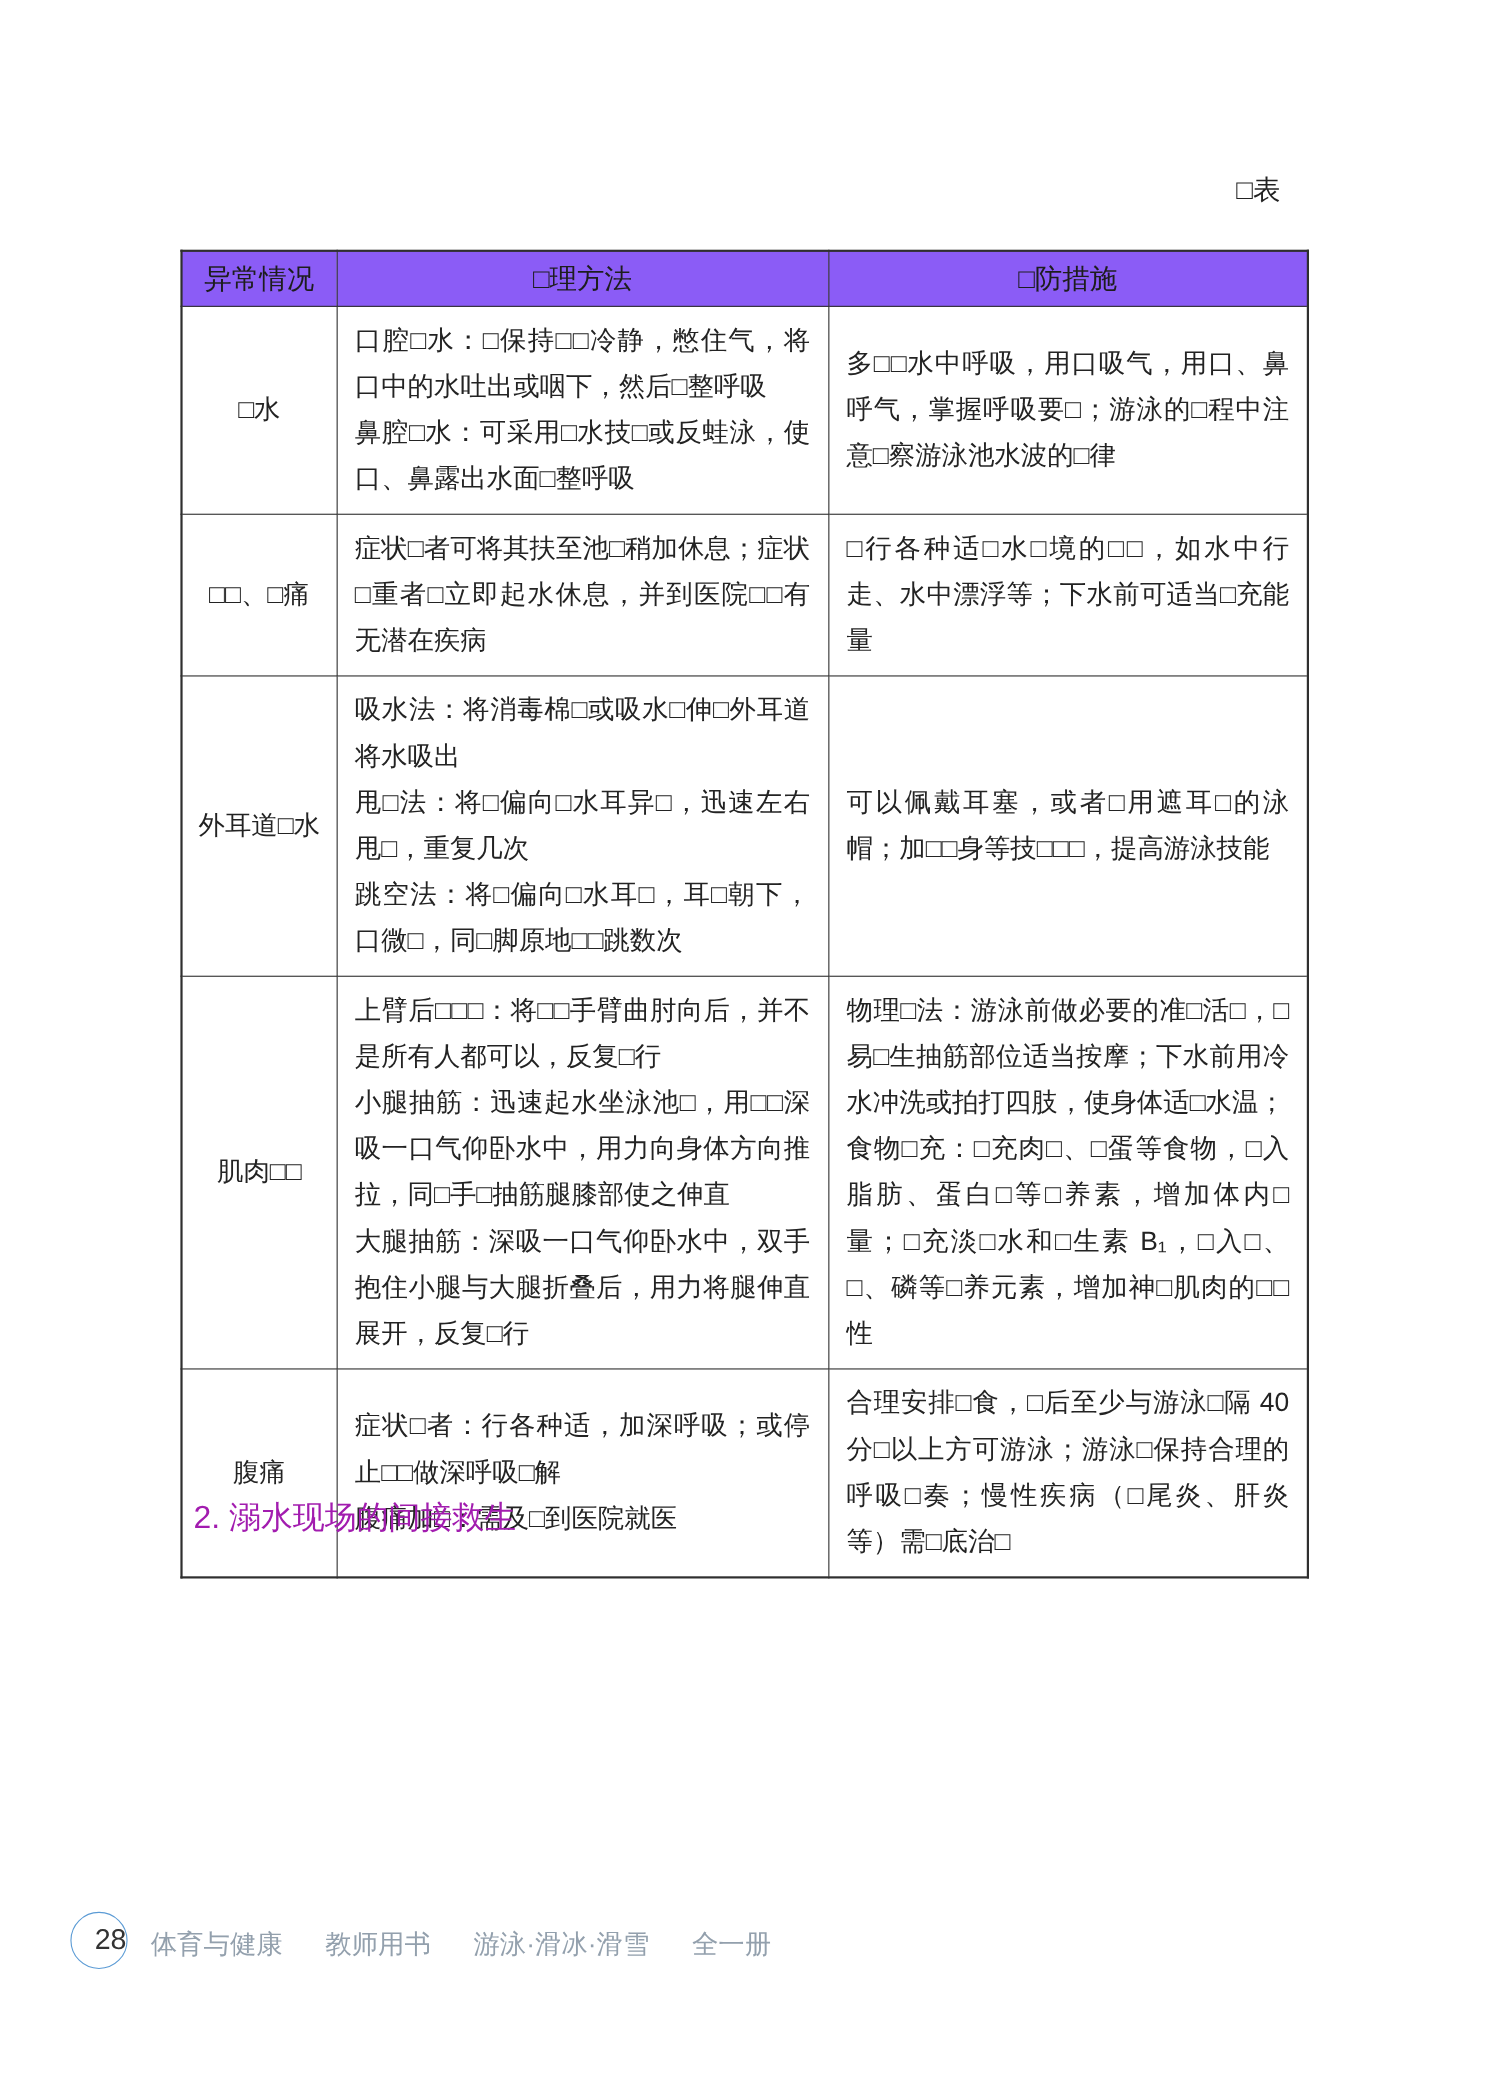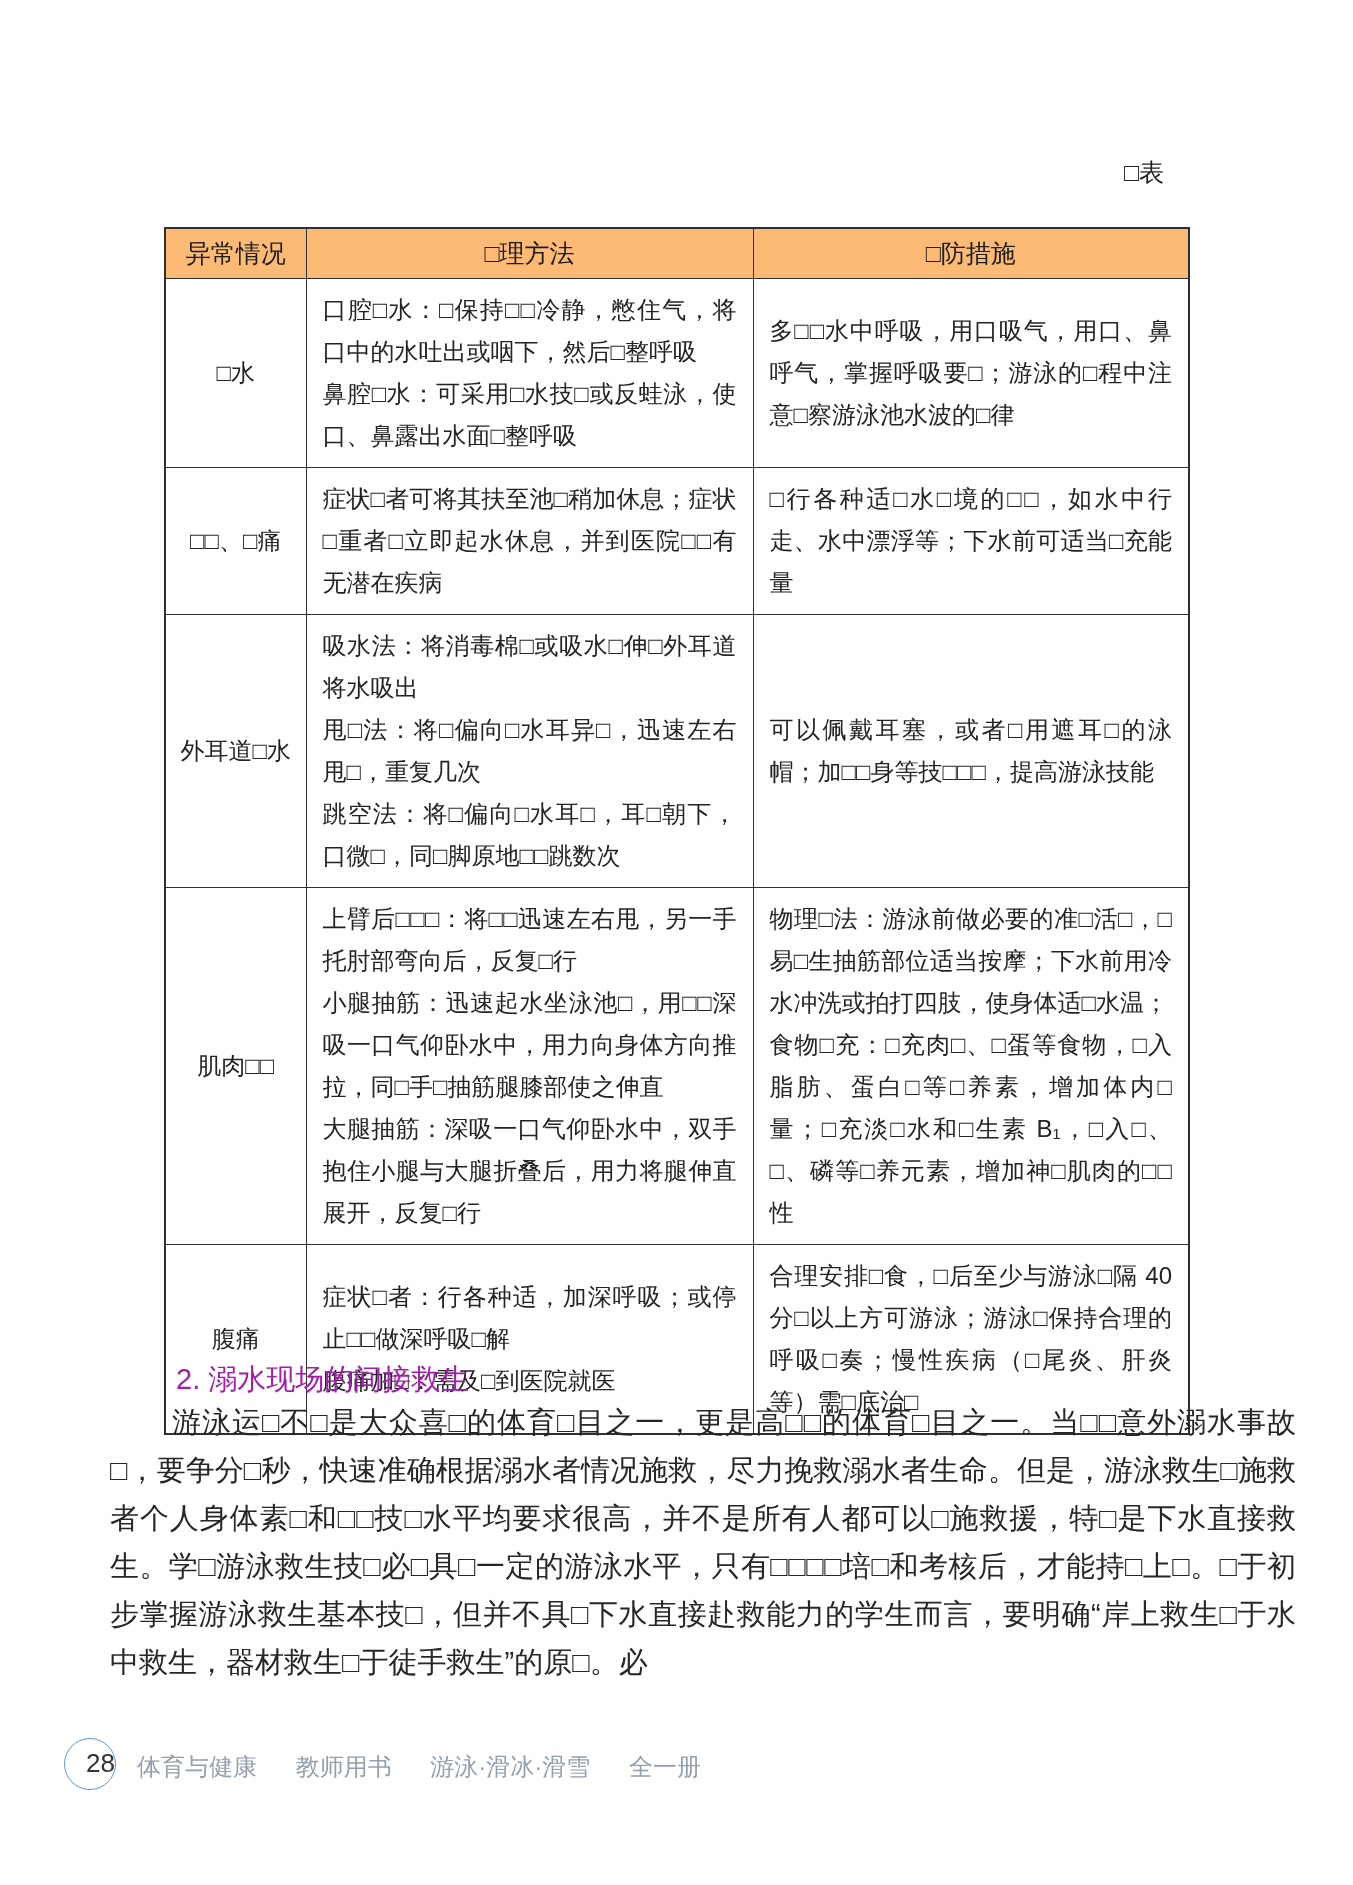--- a/index.html
+++ b/index.html
@@ -11,21 +11,21 @@
     position:absolute;top:156px;left:164px;width:1000px;text-align:right;
     font-size:25px;color:#222;
   }
   table.abnormal-table{
     position:absolute;left:164px;top:227px;width:1024px;
     border-collapse:collapse;table-layout:fixed;
   }
   table.abnormal-table{border:2px solid #2f2f2f;}
   .abnormal-table th,.abnormal-table td{border:1.5px solid #2f2f2f;}
   .abnormal-table th{
-    background:#fdba74;height:49px;font-size:25px;font-weight:normal;
+    background:#8b5cf6;height:49px;font-size:25px;font-weight:normal;
     color:#1d1d1d;text-align:center;padding:0 4px;
   }
   .abnormal-table td{
     font-size:24px;line-height:42px;padding:10px 16px;vertical-align:middle;color:#232323;
   }
   .abnormal-table td.situation-cell{text-align:center;padding:10px 4px;}
   .abnormal-table tbody tr:nth-child(1){height:170px;}
   .abnormal-table tbody tr:nth-child(2){height:132px;}
   .abnormal-table tbody tr:nth-child(3){height:250px;}
   .abnormal-table tbody tr:nth-child(4){height:330px;}
@@ -95,21 +95,21 @@
             <div class="cell-item">甩□法：将□偏向□水耳异□，迅速左右甩□，重复几次</div>
             <div class="cell-item">跳空法：将□偏向□水耳□，耳□朝下，口微□，同□脚原地□□跳数次</div>
           </td>
           <td>
             <div class="cell-item">可以佩戴耳塞，或者□用遮耳□的泳帽；加□□身等技□□□，提高游泳技能</div>
           </td>
         </tr>
         <tr>
           <td class="situation-cell">肌肉□□</td>
           <td>
-            <div class="cell-item">上臂后□□□：将□□迅速左右甩，另一手托肘部弯向后，反复□行</div>
+            <div class="cell-item">上臂后□□□：将□□手臂曲肘向后，并不是所有人都可以，反复□行</div>
             <div class="cell-item">小腿抽筋：迅速起水坐泳池□，用□□深吸一口气仰卧水中，用力向身体方向推拉，同□手□抽筋腿膝部使之伸直</div>
             <div class="cell-item">大腿抽筋：深吸一口气仰卧水中，双手抱住小腿与大腿折叠后，用力将腿伸直展开，反复□行</div>
           </td>
           <td>
             <div class="cell-item">物理□法：游泳前做必要的准□活□，□易□生抽筋部位适当按摩；下水前用冷水冲洗或拍打四肢，使身体适□水温；</div>
             <div class="cell-item">食物□充：□充肉□、□蛋等食物，□入脂肪、蛋白□等□养素，增加体内□量；□充淡□水和□生素 B₁，□入□、□、磷等□养元素，增加神□肌肉的□□性</div>
           </td>
         </tr>
         <tr>
           <td class="situation-cell">腹痛</td>
@@ -119,21 +119,20 @@
           </td>
           <td>
             <div class="cell-item">合理安排□食，□后至少与游泳□隔 40 分□以上方可游泳；游泳□保持合理的呼吸□奏；慢性疾病（□尾炎、肝炎等）需□底治□</div>
           </td>
         </tr>
       </tbody>
   </table>
 
   <div class="section-heading">2. 溺水现场的间接救生</div>
 
-  <div class="body-paragraph">游泳运□不□是大众喜□的体育□目之一，更是高□□的体育□目之一。当□□意外溺水事故□，要争分□秒，快速准确根据溺水者情况施救，尽力挽救溺水者生命。但是，游泳救生□施救者个人身体素□和□□技□水平均要求很高，并不是所有人都可以□施救援，特□是下水直接救生。学□游泳救生技□必□具□一定的游泳水平，只有□□□□培□和考核后，才能持□上□。□于初步掌握游泳救生基本技□，但并不具□下水直接赴救能力的学生而言，要明确“岸上救生□于水中救生，器材救生□于徒手救生”的原□。必</div>
 
   <div class="page-number-badge">
     <span>28</span>
   </div>
 
   <div class="footer-text">
     <span>体育与健康</span>
     <span>教师用书</span>
     <span>游泳·滑冰·滑雪</span>
     <span>全一册</span>

